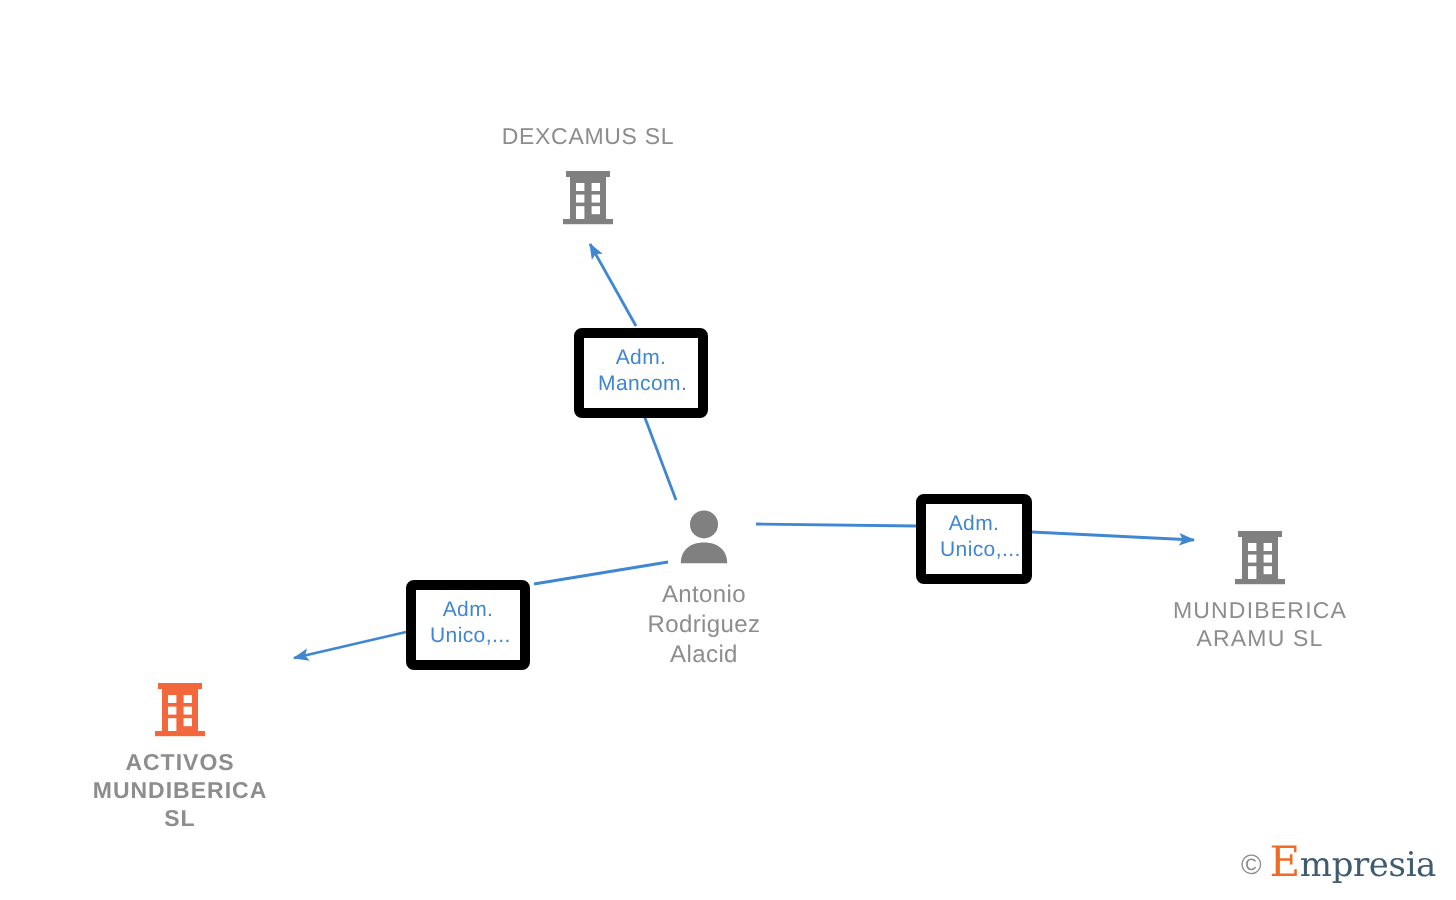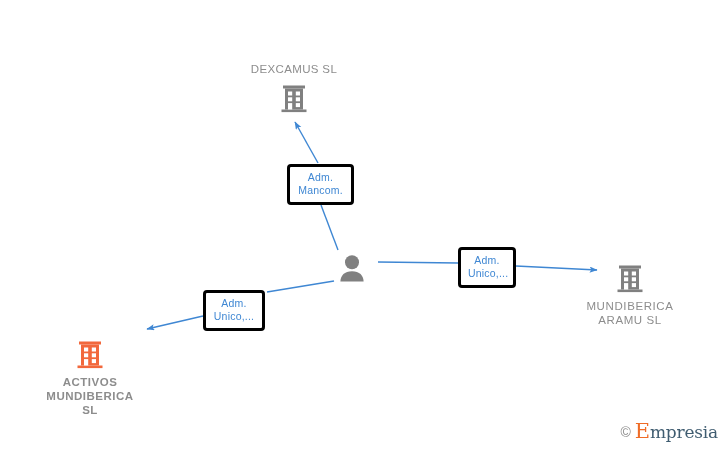--- a/index.html
+++ b/index.html
@@ -60,21 +60,21 @@
     font-weight: bold;
     letter-spacing: .5px;
   }
   .node-label.above {
     margin: 0 0 5px 0;
   }
 
   
   .edge-label {
     position: absolute;
-    border: 3px solid #000000;
+    border: 5px solid #000000;
     border-radius: 4px;
     background: #ffffff;
     color: #3f87d3;
     font-size: 10.5px;
     line-height: 13px;
     padding: 4px 7px 5px 7px;
     text-align: center;
     white-space: pre-line;
     letter-spacing: .2px;
   }
@@ -151,20 +151,23 @@
     </span>
   </div>
 
   <div class="node" style="left:352px; top:252px;">
     <span class="node-icon">
       <svg width="34" height="34" viewBox="0 0 34 34">
         <circle cx="17" cy="10.2" r="7" fill="#808080"></circle>
         <path d="M17 19.2 C9.6 19.2 5.4 23.4 5.4 29.6 L28.6 29.6 C28.6 23.4 24.4 19.2 17 19.2 Z" fill="#808080"></path>
       </svg>
     </span>
+    <span class="node-label person">Antonio
+Rodriguez
+Alacid</span>
   </div>
 
   <div class="node" style="left:630px; top:261px;">
     <span class="node-icon">
       <svg width="34" height="34" viewBox="0 0 34 34">
         <rect x="6" y="4.5" width="22" height="3" fill="#808080"></rect>
         <rect x="8" y="7.5" width="18" height="21" fill="#808080"></rect>
         <rect x="4.5" y="28.5" width="25" height="2.6" fill="#808080"></rect>
         <rect x="11" y="10.5" width="4.2" height="4" fill="#ffffff"></rect>
         <rect x="18.8" y="10.5" width="4.2" height="4" fill="#ffffff"></rect>

